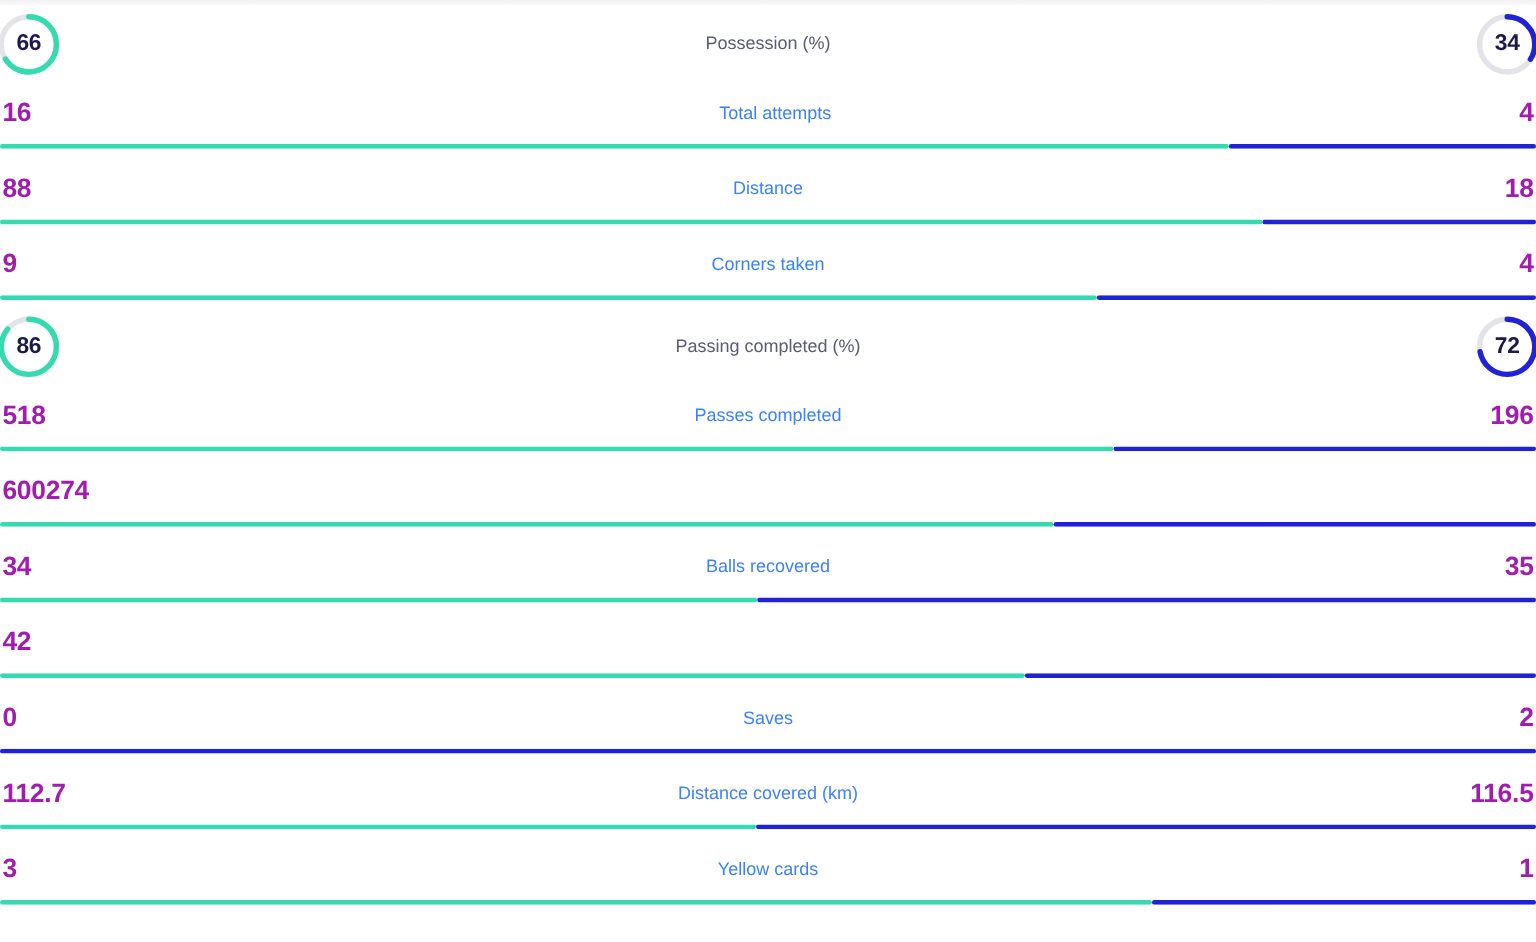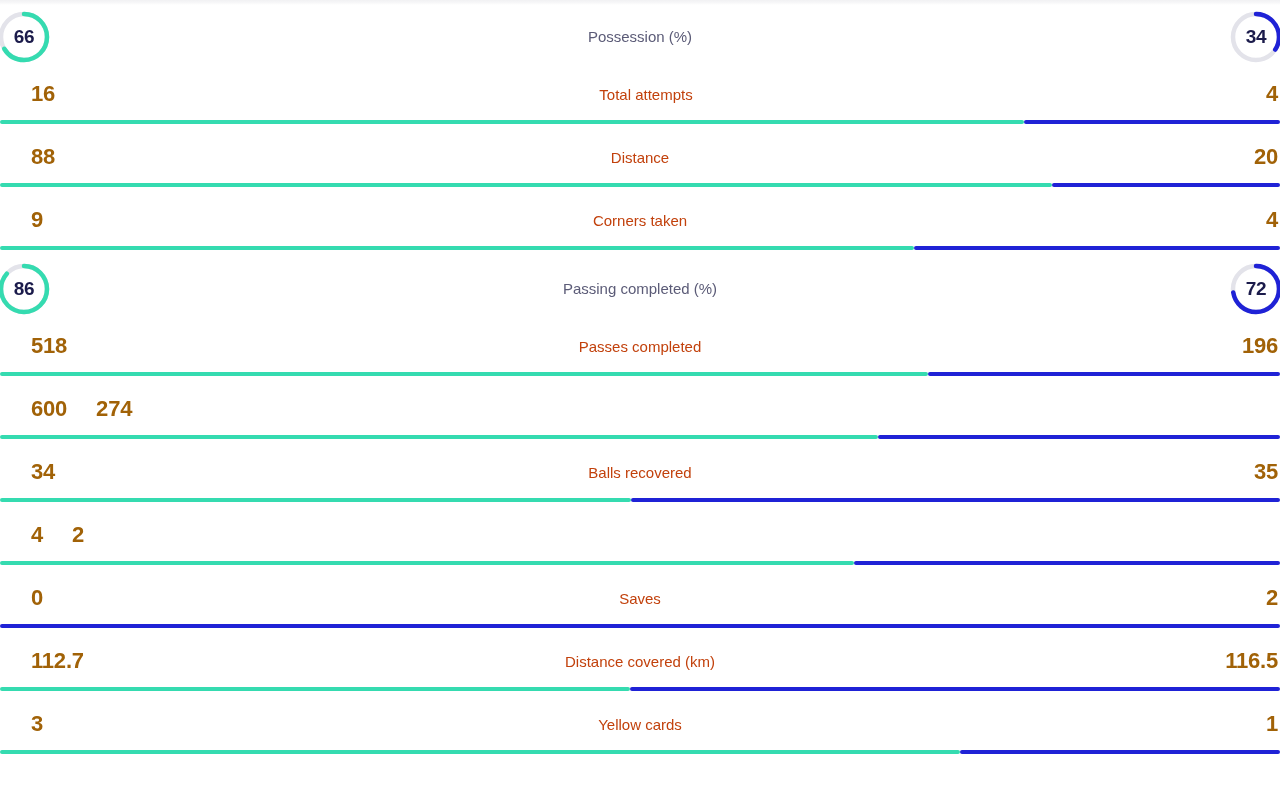--- a/index.html
+++ b/index.html
@@ -47,33 +47,32 @@
     position: absolute;
     top: 0; left: 0;
     width: 1280px;
     height: 52px;
     display: flex;
     align-items: center;
     justify-content: flex-start;
   }
 
   .val {
-    color: #a16207;
+    color: #a21caf;
     font-size: 22px;
     font-weight: 700;
     letter-spacing: -0.2px;
     line-height: 1;
     white-space: nowrap;
-    margin-left: 29px;
   }
   .val.left  { text-align: left;  padding-left: 2px; }
   .val.right { text-align: right; padding-right: 2px; }
 
   .label {
-    color: #c2410c;
+    color: #3b82f6;
     font-size: 15px;
     font-weight: 400;
     line-height: 1;
     white-space: nowrap;
     text-align: center;
     flex: 1 1 auto;
   }
 
   
   .bar-track {
@@ -166,21 +165,21 @@
         </div>
         <div class="bar-track">
           <div class="bar-seg bar-home" style="width: 80%;"></div>
           <div class="bar-seg bar-away" style="width: 20%;"></div>
         </div>
       </div>
       <div class="stat-row">
         <div class="row-head">
           <div class="val left">88</div>
           <div class="label">Distance</div>
-          <div class="val right">20</div>
+          <div class="val right">18</div>
         </div>
         <div class="bar-track">
           <div class="bar-seg bar-home" style="width: 82.2%;"></div>
           <div class="bar-seg bar-away" style="width: 17.8%;"></div>
         </div>
       </div>
       <div class="stat-row">
         <div class="row-head">
           <div class="val left">9</div>
           <div class="label">Corners taken</div>

